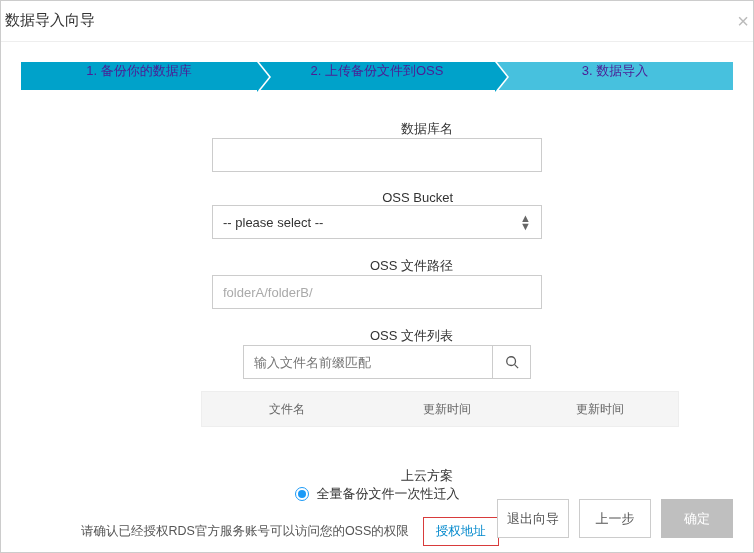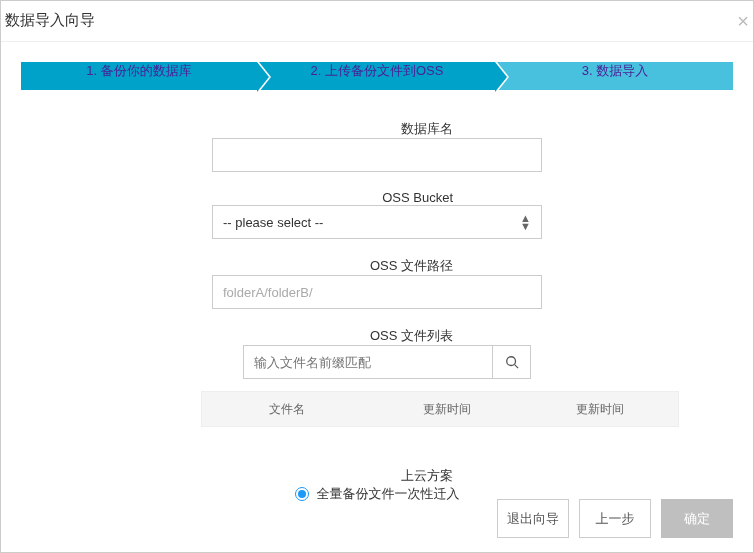--- a/index.html
+++ b/index.html
@@ -275,20 +275,26 @@
     <div class="form-row" style="margin-bottom:8px;margin-top:40px;">
       <div class="form-label">上云方案</div>
       <div class="radio-row">
         <span class="radio-outer">
             <span class="radio-inner"></span>
           </span>
         <span>全量备份文件一次性迁入</span>
       </div>
     </div>
 
+    <div class="auth-row">
+      <div class="form-label">请确认已经授权RDS官方服务账号可以访问您的OSS的权限</div>
+      <div class="auth-link-box">
+        <span class="auth-link">授权地址</span>
+      </div>
+    </div>
 
   </div>
 
   <div class="modal-footer">
     <button class="btn">退出向导</button>
     <button class="btn">上一步</button>
     <button class="btn btn-primary">确定</button>
   </div>
 </div>
 

